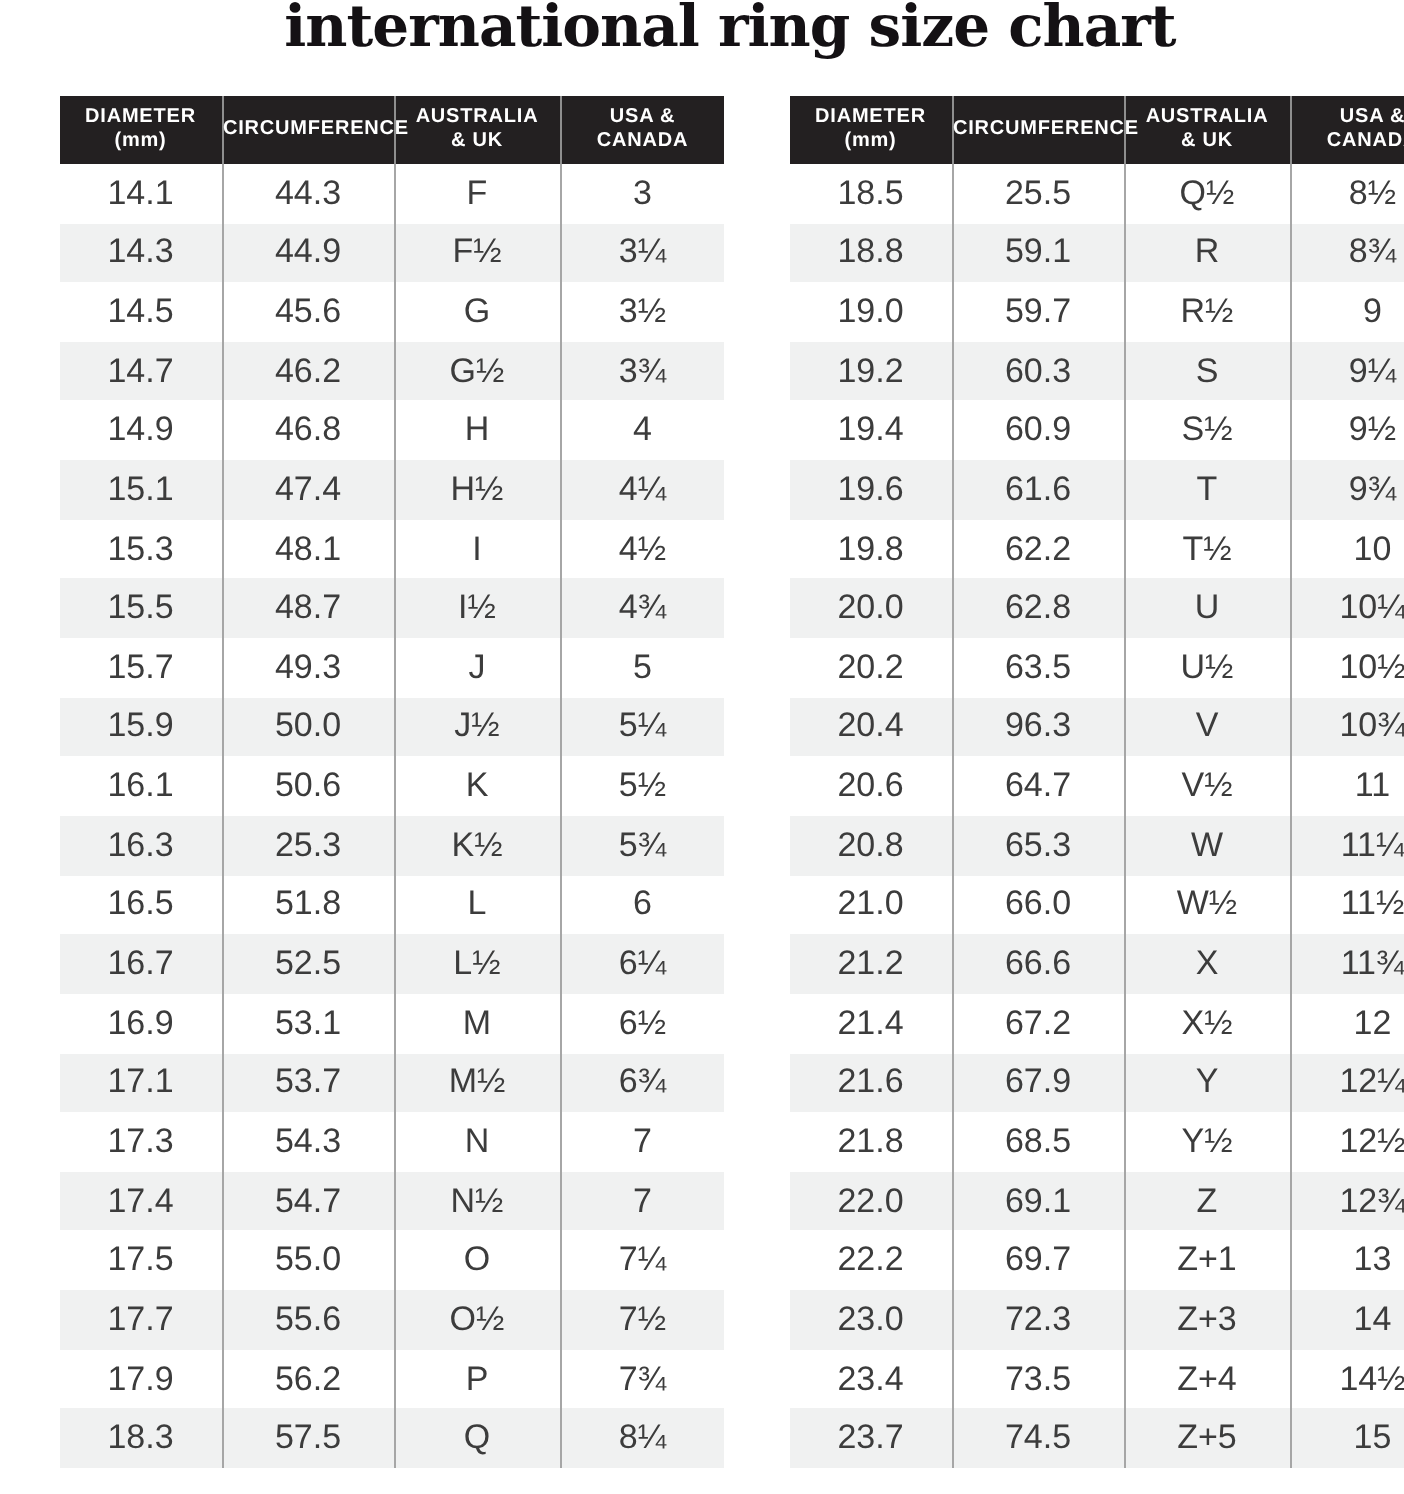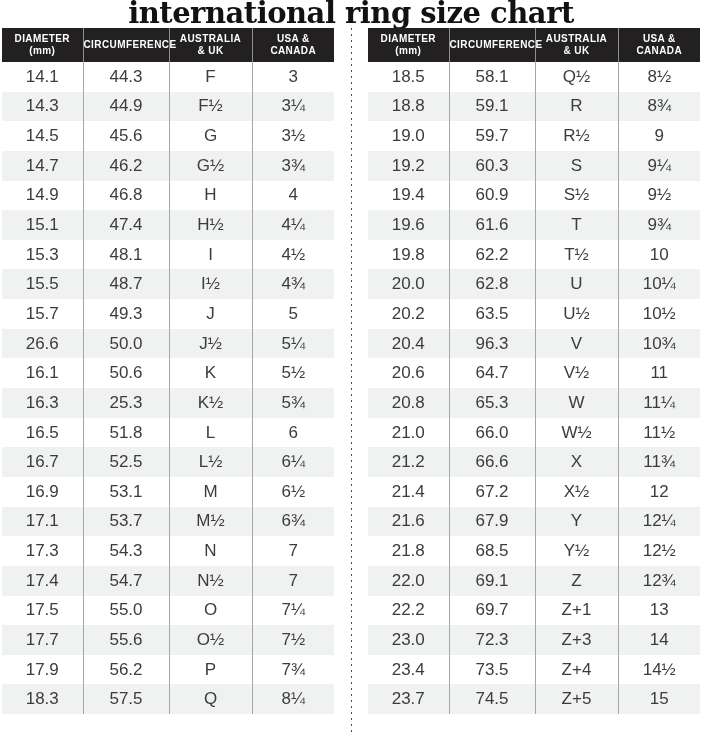--- a/index.html
+++ b/index.html
@@ -3,36 +3,37 @@
 <meta charset="utf-8">
 <style>
   * { margin: 0; padding: 0; box-sizing: border-box; }
   html, body { background: #ffffff; }
   .page {
     width: 702px;
     height: 747px;
     overflow: hidden;
     background: #ffffff;
     font-family: "Liberation Sans", sans-serif;
+    padding-left: 28px;
   }
   .title {
     height: 31px;
     margin-top: -3px;
     display: flex;
     align-items: center;
     justify-content: center;
     font-family: "DejaVu Serif", serif;
     font-weight: bold;
     font-size: 29px;
     letter-spacing: -0.5px;
     color: #141114;
   }
   .tables {
     display: flex;
-    align-items: flex-start;
+    align-items: flex-end;
     padding: 0 2px;
   }
   table.ring-table {
     border-collapse: collapse;
     table-layout: fixed;
     width: 332px;
   }
   table.ring-table thead th {
     background: #232021;
     color: #ffffff;
@@ -142,21 +143,21 @@
             <td>I½</td>
             <td>4¾</td>
           </tr>
           <tr>
             <td>15.7</td>
             <td>49.3</td>
             <td>J</td>
             <td>5</td>
           </tr>
           <tr>
-            <td>26.6</td>
+            <td>15.9</td>
             <td>50.0</td>
             <td>J½</td>
             <td>5¼</td>
           </tr>
           <tr>
             <td>16.1</td>
             <td>50.6</td>
             <td>K</td>
             <td>5½</td>
           </tr>
@@ -245,21 +246,21 @@
           <th>CIRCUMFERENCE</th>
           <th>AUSTRALIA
 &amp; UK</th>
           <th>USA &amp;
 CANADA</th>
         </tr>
       </thead>
       <tbody>
           <tr>
             <td>18.5</td>
-            <td>58.1</td>
+            <td>25.5</td>
             <td>Q½</td>
             <td>8½</td>
           </tr>
           <tr>
             <td>18.8</td>
             <td>59.1</td>
             <td>R</td>
             <td>8¾</td>
           </tr>
           <tr>

